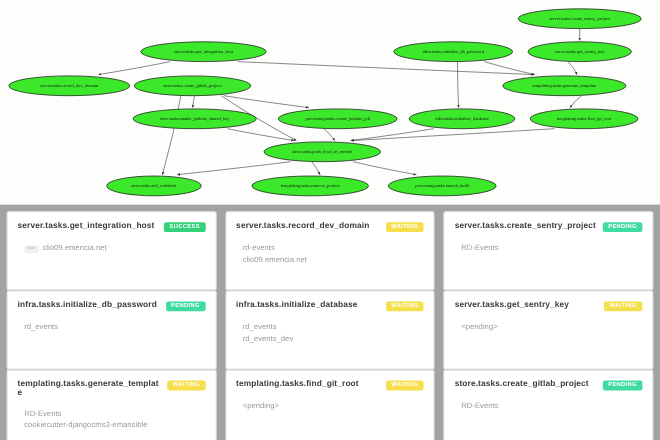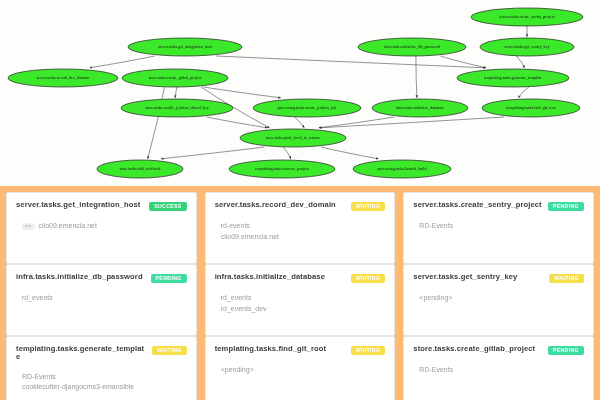--- a/index.html
+++ b/index.html
@@ -9,21 +9,21 @@
     height: 400px;
     overflow: hidden;
     background: #f2f2f2;
     font-family: "Liberation Sans", sans-serif;
   }
 
   #app {
     position: relative;
     width: 600px;
     height: 400px;
-    background: #fdba74;
+    background: #a3a3a3;
   }
 
   
   #graph-panel {
     position: absolute;
     left: 0;
     top: 0;
     width: 600px;
     height: 186px;
     background: #fdfdfb;

